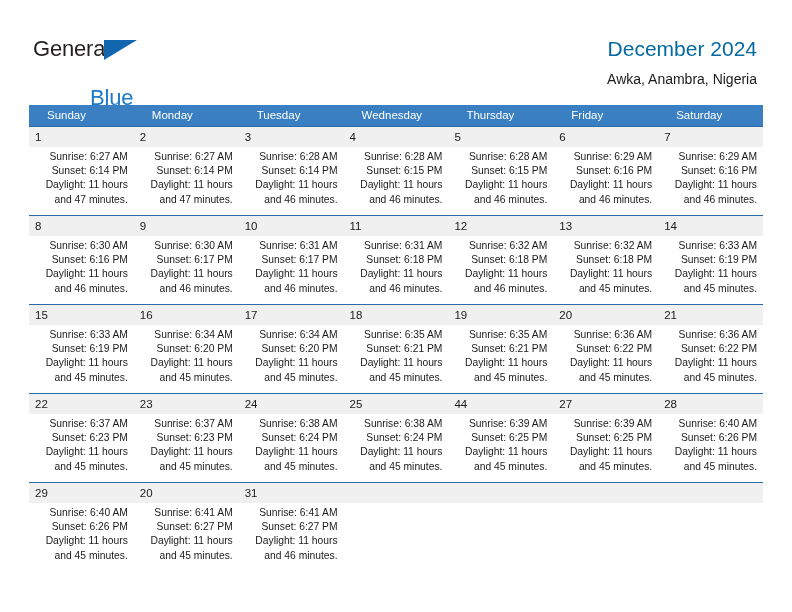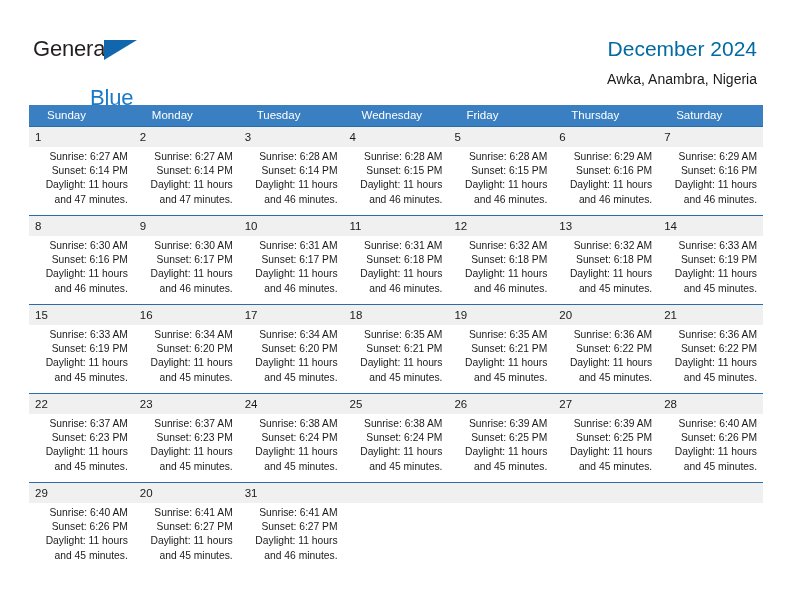--- a/index.html
+++ b/index.html
@@ -171,22 +171,22 @@
 
   </div>
 
   <div class="calendar">
 
     <div class="week-header">
       <div class="dow">Sunday</div>
       <div class="dow">Monday</div>
       <div class="dow">Tuesday</div>
       <div class="dow">Wednesday</div>
+      <div class="dow">Thursday</div>
       <div class="dow">Friday</div>
-      <div class="dow">Thursday</div>
       <div class="dow">Saturday</div>
     </div>
 
     <div class="week">
       <div class="day">
         <div class="day-num-band"><span class="day-num">1</span></div>
         <div class="day-info">
           <div>Sunrise: 6:27 AM</div>
           <div>Sunset: 6:14 PM</div>
           <div>Daylight: 11 hours</div>
@@ -412,21 +412,21 @@
       <div class="day">
         <div class="day-num-band"><span class="day-num">25</span></div>
         <div class="day-info">
           <div>Sunrise: 6:38 AM</div>
           <div>Sunset: 6:24 PM</div>
           <div>Daylight: 11 hours</div>
           <div>and 45 minutes.</div>
         </div>
       </div>
       <div class="day">
-        <div class="day-num-band"><span class="day-num">26</span></div>
+        <div class="day-num-band"><span class="day-num">44</span></div>
         <div class="day-info">
           <div>Sunrise: 6:39 AM</div>
           <div>Sunset: 6:25 PM</div>
           <div>Daylight: 11 hours</div>
           <div>and 45 minutes.</div>
         </div>
       </div>
       <div class="day">
         <div class="day-num-band"><span class="day-num">27</span></div>
         <div class="day-info">

